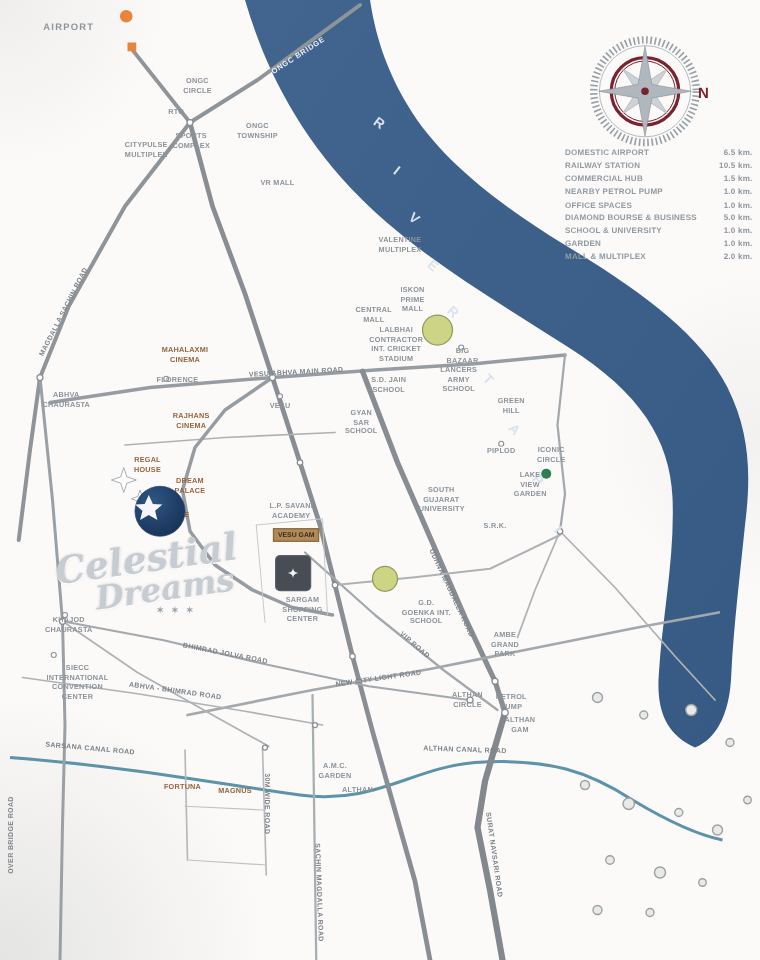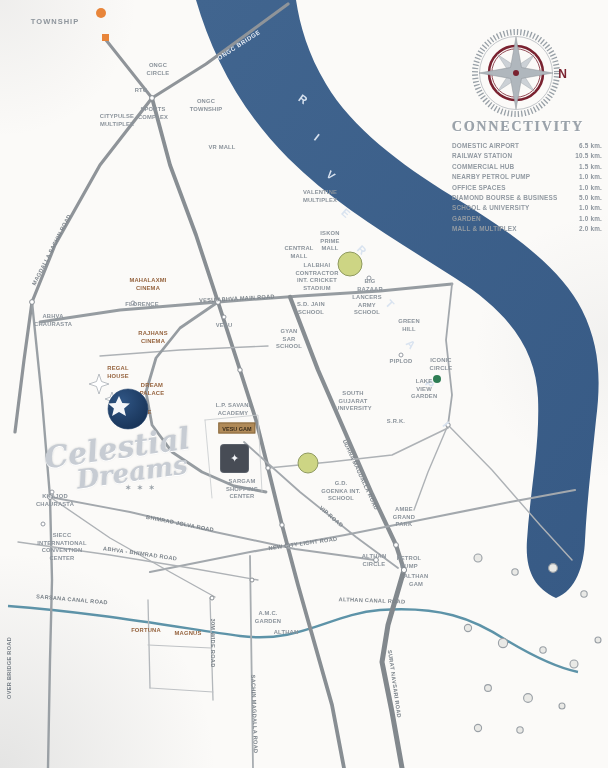--- a/index.html
+++ b/index.html
@@ -187,21 +187,21 @@
   <span class="riverletter" style="left:331px;top:175px;transform:translate(-50%,-50%) rotate(40deg)">V</span>
   <span class="riverletter" style="left:346px;top:213px;transform:translate(-50%,-50%) rotate(42deg)">E</span>
   <span class="riverletter" style="left:362px;top:250px;transform:translate(-50%,-50%) rotate(44deg)">R</span>
   <span class="riverletter" style="left:390px;top:304px;transform:translate(-50%,-50%) rotate(46deg)">T</span>
   <span class="riverletter" style="left:411px;top:344px;transform:translate(-50%,-50%) rotate(48deg)">A</span>
   <span class="riverletter" style="left:430px;top:384px;transform:translate(-50%,-50%) rotate(50deg)">P</span>
   <span class="riverletter" style="left:446px;top:424px;transform:translate(-50%,-50%) rotate(52deg)">I</span>
 
   <span class="bridge-lbl" style="left:239px;top:45px;">ONGC BRIDGE</span>
 
-  <span class="lbl airport-lbl" style="left:55px;top:22px;">TOWNSHIP</span>
+  <span class="lbl airport-lbl" style="left:55px;top:22px;">AIRPORT</span>
   <span class="lbl wrap" style="left:158px;top:70px;width:30px;">ONGC CIRCLE</span>
   <span class="lbl" style="left:141px;top:91px;">RTO</span>
   <span class="lbl wrap" style="left:153px;top:114px;width:36px;">SPORTS COMPLEX</span>
   <span class="lbl wrap" style="left:117px;top:121px;width:38px;">CITYPULSE MULTIPLEX</span>
   <span class="lbl wrap" style="left:206px;top:106px;width:40px;">ONGC TOWNSHIP</span>
   <span class="lbl" style="left:222px;top:148px;">VR MALL</span>
   <span class="lbl wrap" style="left:320px;top:197px;width:44px;">VALENTINE MULTIPLEX</span>
   <span class="lbl wrap" style="left:330px;top:241px;width:36px;">ISKON PRIME MALL</span>
   <span class="lbl wrap" style="left:299px;top:253px;width:30px;">CENTRAL MALL</span>
   <span class="lbl wrap" style="left:317px;top:277px;width:56px;">LALBHAI CONTRACTOR INT. CRICKET STADIUM</span>
@@ -263,21 +263,20 @@
       <circle cx="47" cy="46" r="27" fill="none" stroke="#7a2230" stroke-width="2.6"></circle>
       <circle cx="47" cy="46" r="24.2" fill="none" stroke="#7a2230" stroke-width=".8"></circle>
       <polygon points="47,20 51.5,41.5 73,46 51.5,50.5 47,72 42.5,50.5 21,46 42.5,41.5" transform="rotate(45 47 46)" fill="#ccd1d6" stroke="#9aa1a7" stroke-width=".4"></polygon>
       <polygon points="47,10 52.5,40.5 84,46 52.5,51.5 47,82 41.5,51.5 10,46 41.5,40.5" fill="#b0b7bd" stroke="#8a9197" stroke-width=".5"></polygon>
       <circle cx="47" cy="46" r="3" fill="#7a2230"></circle>
     </svg>
     <span class="north">N</span>
   </div>
 
   <div id="connectivity">
-    <div class="title">CONNECTIVITY</div>
     <div class="row">
       <span>DOMESTIC AIRPORT</span>
       <span class="val">6.5 km.</span>
     </div>
     <div class="row">
       <span>RAILWAY STATION</span>
       <span class="val">10.5 km.</span>
     </div>
     <div class="row">
       <span>COMMERCIAL HUB</span>

